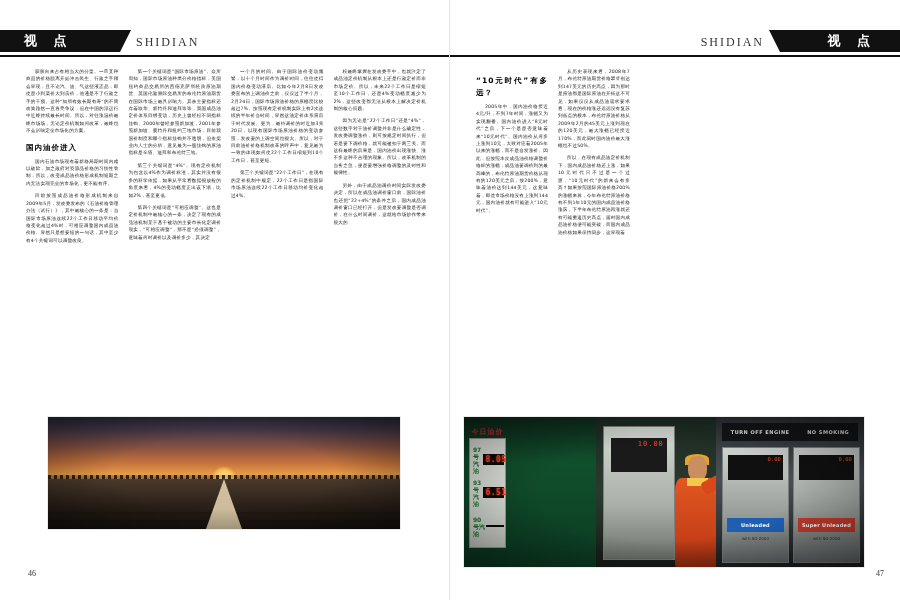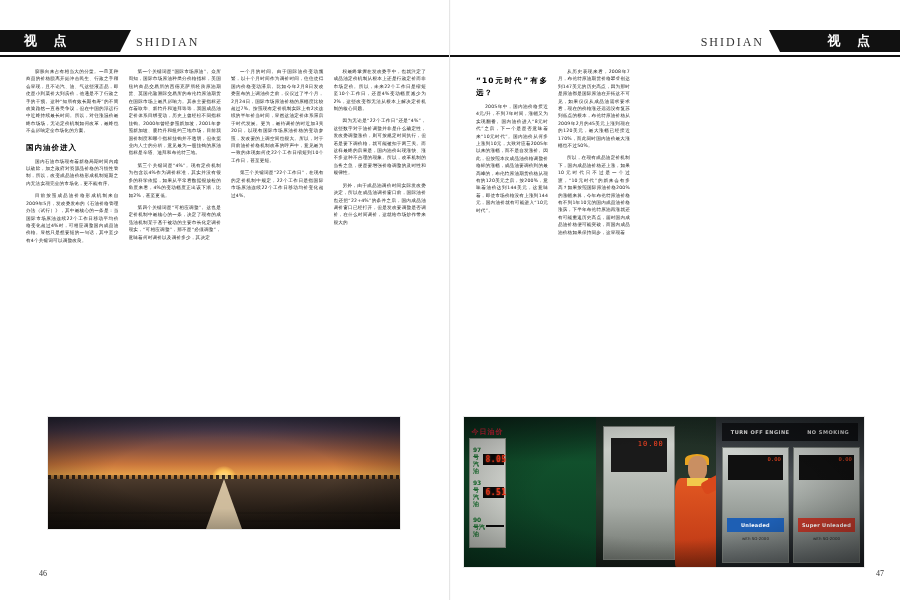--- a/index.html
+++ b/index.html
@@ -492,21 +492,20 @@
   }
   .photo-shadow { box-shadow: 0 0 0 1px rgba(0,0,0,0.08); }
 
   
   .folio {
     position: absolute;
     bottom: 22px;
     font-size: 8px;
     color: #333;
     font-family: "Liberation Serif", serif;
-    margin-left: 11px;
   }
   .folio.left  { left: 28px; }
   .folio.right { right: 16px; }
 
   .gutter {
     position: absolute;
     left: 449px;
     top: 0;
     width: 2px;
     height: 600px;

